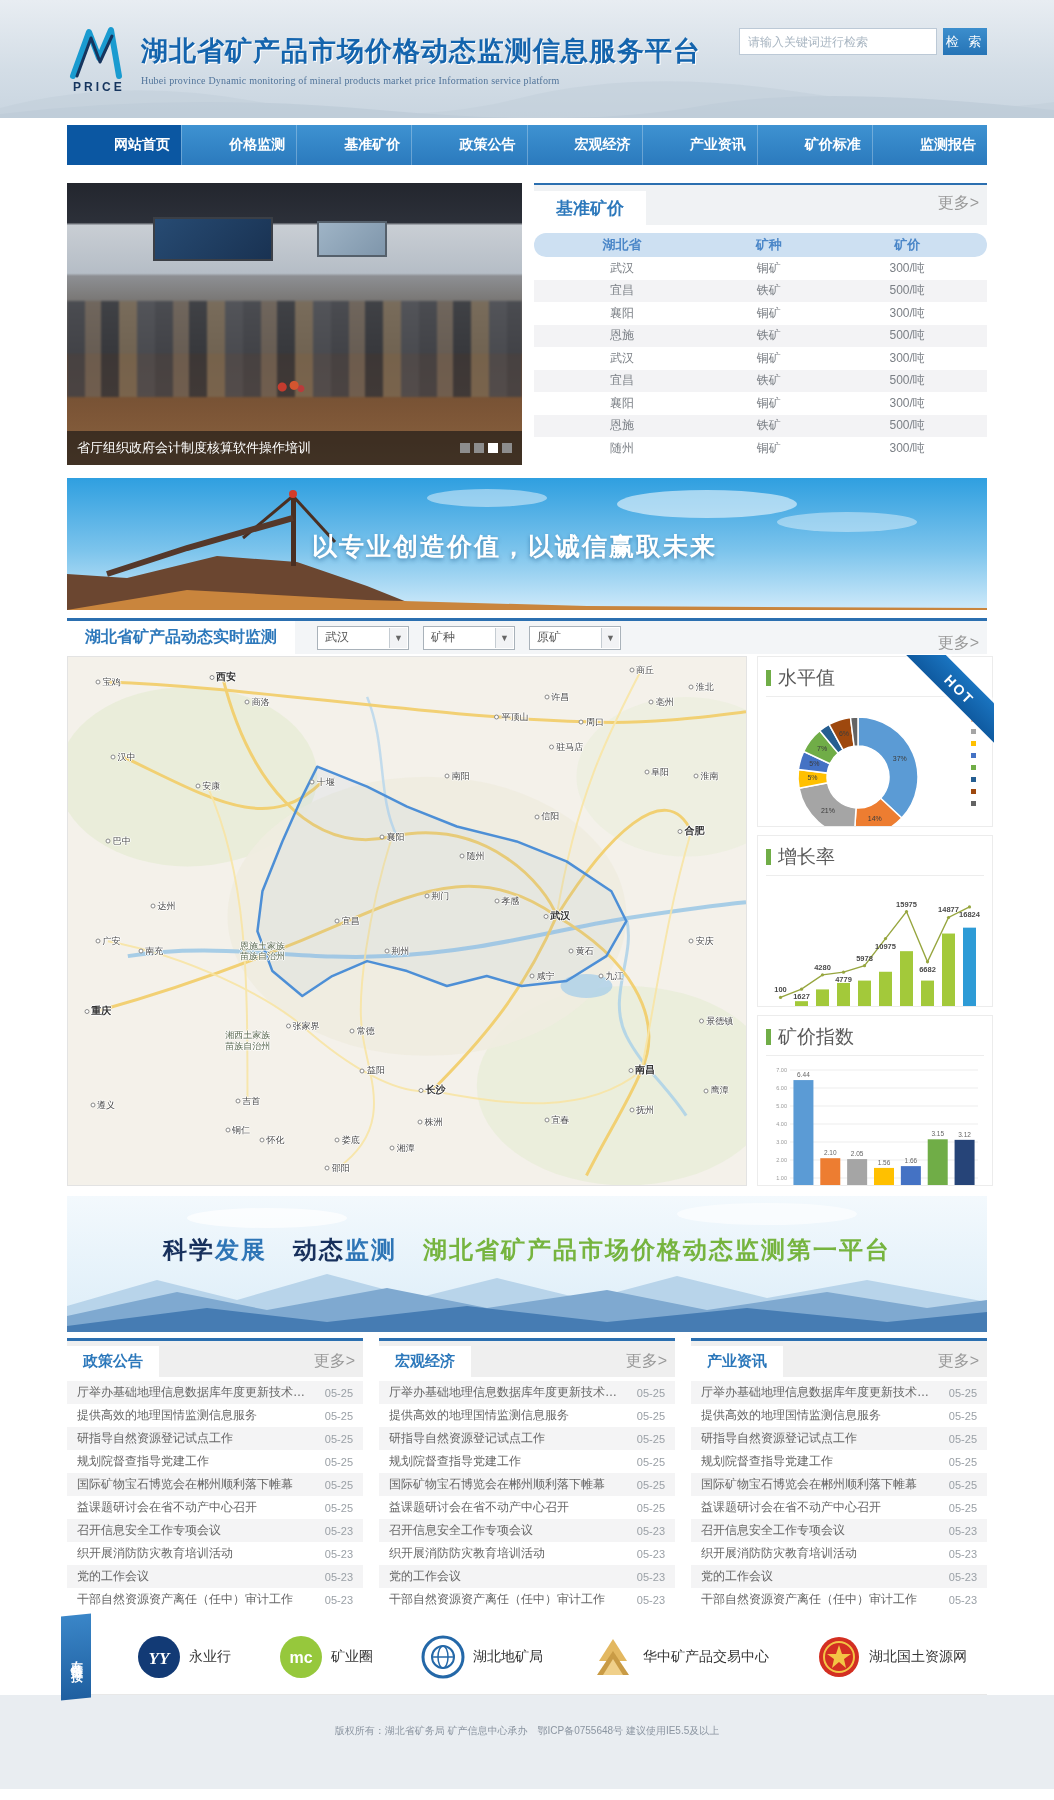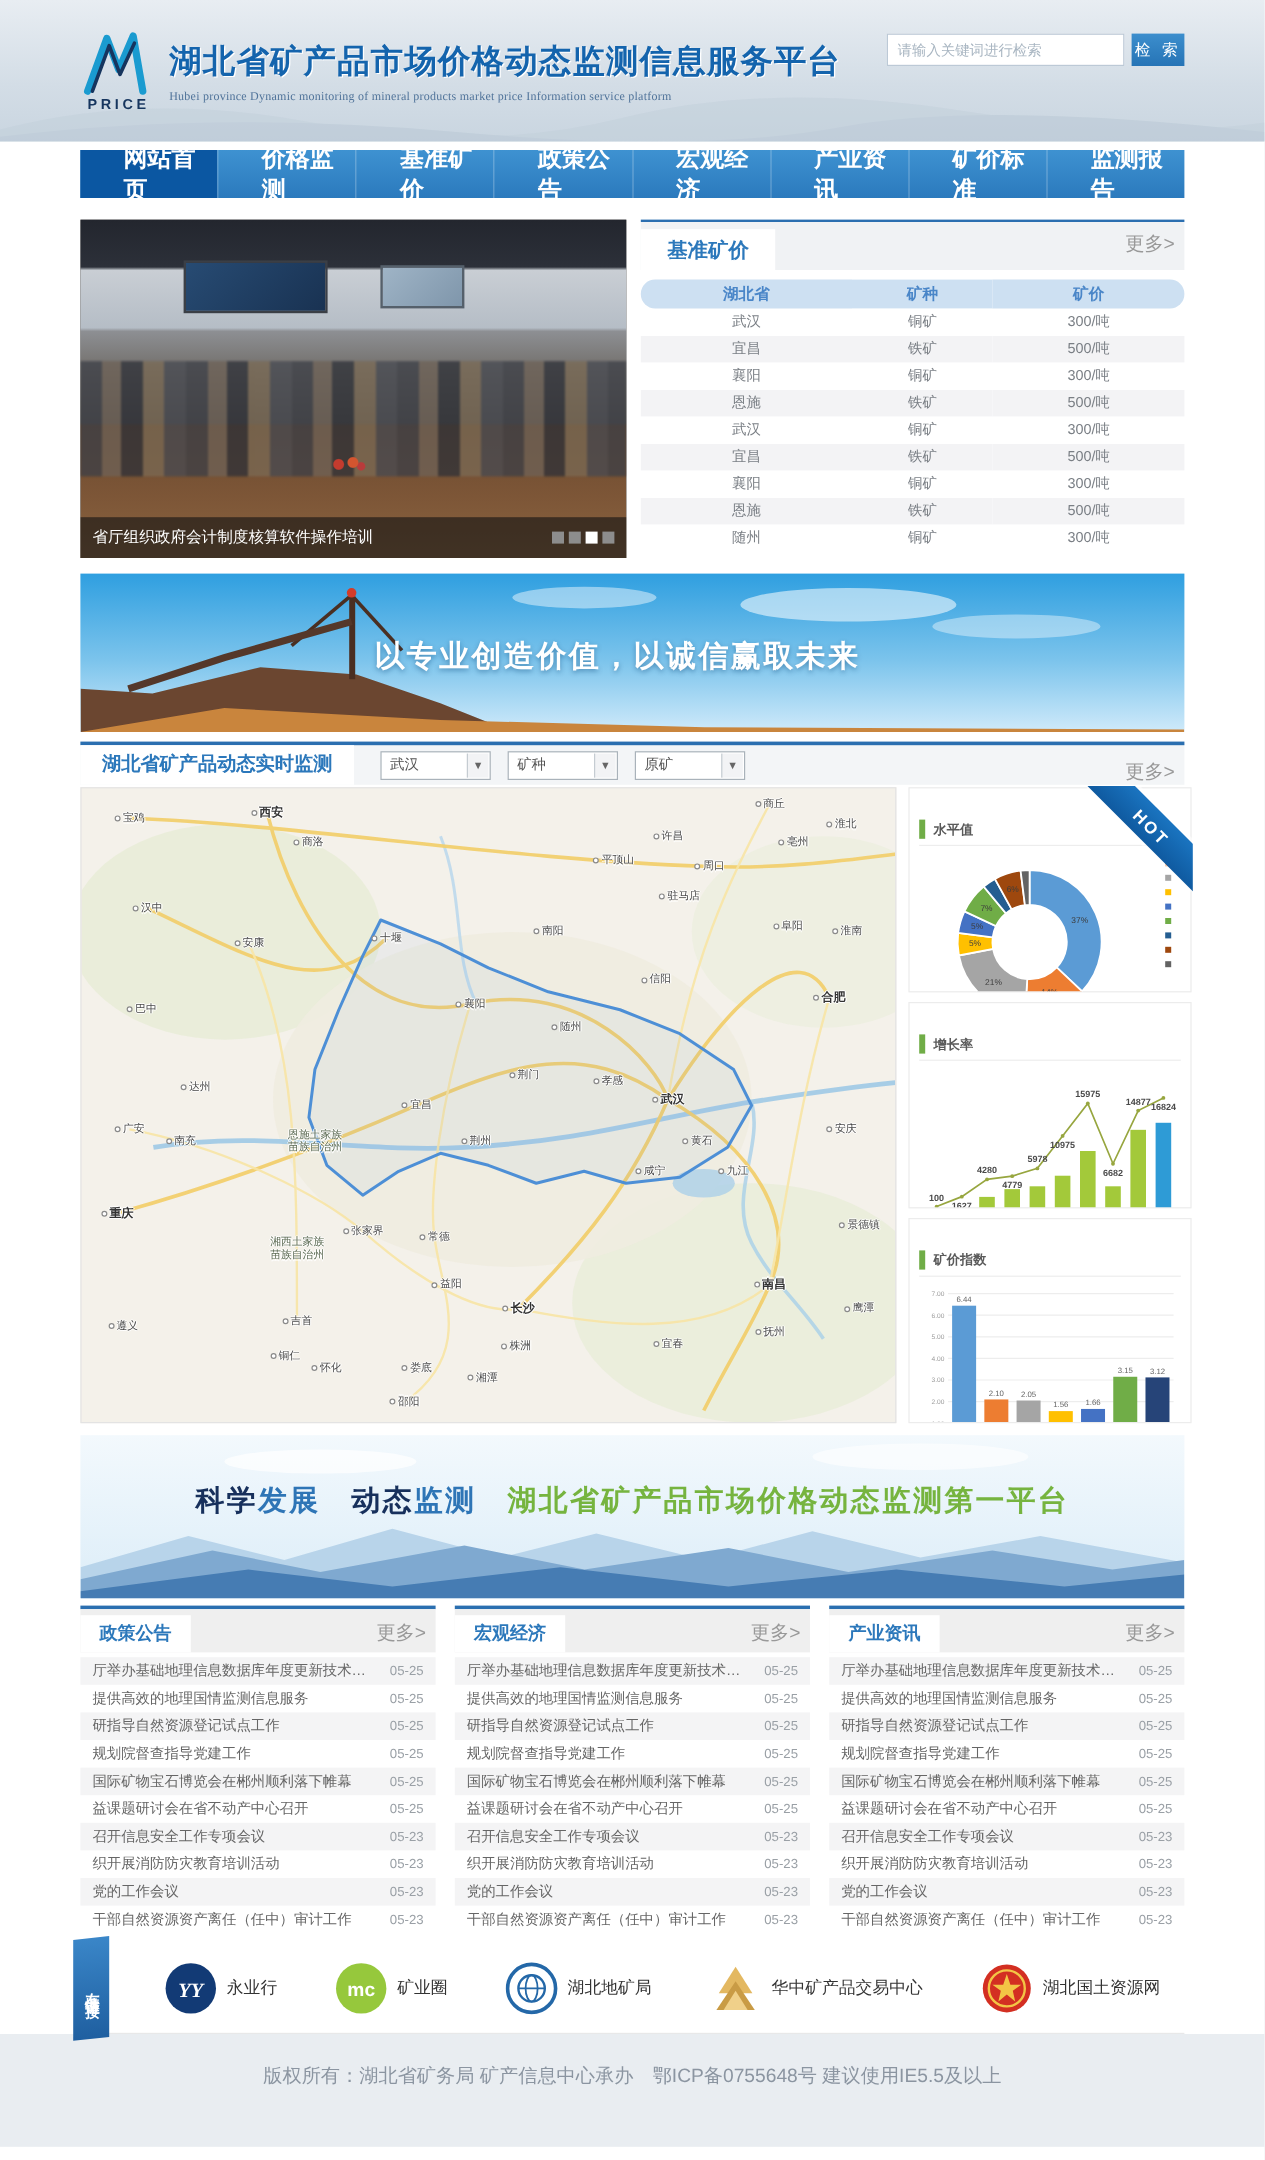--- a/index.html
+++ b/index.html
@@ -16,21 +16,21 @@
   .title-block { margin-left:10px; }
   .site-title { font-size:27px; font-weight:bold; color:#1464ad; letter-spacing:1px; text-shadow:1px 1px 0 #fff; }
   .site-subtitle { font-size:10px; color:#51749a; margin-top:6px; letter-spacing:.2px; font-family:"Liberation Serif","DejaVu Serif",serif; }
   .search-area { position:absolute; right:0; top:28px; display:flex; }
   .search-input { width:198px; height:27px; border:1px solid #bcc9d6; background:#fff; padding:0 8px; font-size:12px; color:#333; outline:none; }
   .search-input::placeholder { color:#a9b6c2; }
   .search-btn { width:44px; height:27px; margin-left:6px; background:linear-gradient(180deg,#3c8ecd,#2674b6); color:#fff; border:none; font-size:13px; letter-spacing:3px; cursor:pointer; }
 
   
   .nav { display:flex; height:40px; margin-top:7px; background:linear-gradient(180deg,#3e92d1 0%,#2b7abd 100%); }
-  .nav-item { flex:1; display:flex; align-items:center; justify-content:center; color:#fff; font-size:20px; font-weight:bold; border-left:1px solid rgba(255,255,255,.28); cursor:pointer;padding-left:36px; }
+  .nav-item { flex:1; display:flex; align-items:center; justify-content:center; color:#fff; font-size:14px; font-weight:bold; border-left:1px solid rgba(255,255,255,.28); cursor:pointer;padding-left:36px; }
   .nav-item:first-child { border-left:none; }
   .nav-item.active { background:#0b57a2; }
 
   
   .main-sec { display:flex; margin-top:18px; height:282px; }
   .hero { width:455px; height:282px; position:relative; overflow:hidden; flex:0 0 auto; background:#555; }
   .hero .scene { position:absolute; inset:0;
     background:
       linear-gradient(180deg,#23262e 0%,#2c3039 14%,#c9ced4 15%,#b5bdc6 32%,#8d8f93 33%,#6f6b66 46%,#55504b 60%,#6b4a2f 61%,#7d5637 82%,#8a6440 100%); }
   .hero .screen { position:absolute; left:86px; top:34px; width:120px; height:44px; background:linear-gradient(135deg,#274b73,#193least); background:linear-gradient(135deg,#274b73,#193252); border:2px solid #3b3f46; }
@@ -72,21 +72,21 @@
   .map-box { width:680px; height:530px; position:relative; flex:0 0 auto; border:1px solid #e3e3e3; background:#f4f1ea; overflow:hidden; }
   .map-box svg.geo { position:absolute; inset:0; }
   .city { position:absolute; transform:translate(-50%,-50%); font-size:9px; color:#4a4a4a; white-space:nowrap;
     text-shadow:1px 0 0 #fff,-1px 0 0 #fff,0 1px 0 #fff,0 -1px 0 #fff; }
   .city .dot { display:inline-block; width:5px; height:5px; border:1px solid #8a8a8a; background:#fff; border-radius:50%; margin-right:2px; vertical-align:middle; }
   .city.big { font-size:10px; font-weight:bold; color:#333; }
   .city.region { text-align:center; line-height:1.15; color:#5b6a52; }
 
   .charts { flex:1; margin-left:10px; position:relative; display:flex; flex-direction:column; gap:8px; }
   .chart-card { background:#fff; border:1px solid #ececec; flex:1; padding:8px 8px 4px; position:relative; overflow:hidden; }
-  .chart-title { display:flex; align-items:center; font-size:11px; color:#5a5a5a; font-weight:bold; padding-bottom:5px; border-bottom:1px solid #ededed;margin-top:18px; }
+  .chart-title { display:flex; align-items:center; font-size:19px; color:#5a5a5a; font-weight:normal; padding-bottom:5px; border-bottom:1px solid #ededed; }
   .chart-title .gbar { width:5px; height:16px; background:#70ad47; margin-right:7px; }
   .legend-dots { position:absolute; right:16px; top:48px; display:flex; flex-direction:column; gap:7px; }
   .legend-dots i { width:5px; height:5px; display:block; }
   .ribbon { position:absolute; top:-1px; right:-1px; width:88px; height:88px; overflow:hidden; z-index:5; }
   .ribbon span { position:absolute; display:block; width:136px; padding:7px 0 5px; background:linear-gradient(180deg,#1a74c0,#0f5aa0); color:#fff; text-align:center; transform:rotate(45deg); right:-34px; top:20px; font-weight:bold; font-size:14px; letter-spacing:2px; box-shadow:0 0 0 3px rgba(255,255,255,.55); }
 
   
   .mid-banner { margin-top:10px; height:136px; position:relative; overflow:hidden; background:linear-gradient(180deg,#f3f9fd 0%,#dcedf8 100%); }
   .mid-banner svg { position:absolute; inset:0; }
   .mid-text { position:absolute; left:0; right:0; top:38px; text-align:center; font-size:24px; letter-spacing:2px; }
@@ -110,21 +110,21 @@
   
   .partners { height:76px; background:#fff; position:relative; display:flex; align-items:center; margin-top:2px; border-bottom:1px solid #e8e8e8; }
   .friend-ribbon { position:absolute; left:-6px; top:-4px; width:30px; height:84px; background:linear-gradient(180deg,#3a86c8,#1f5fa0); transform:skewY(-6deg); display:flex; align-items:center; justify-content:center; }
   .friend-ribbon span { writing-mode:vertical-rl; color:#fff; font-size:12px; letter-spacing:3px; font-weight:bold; transform:skewY(6deg); }
   .partner-list { display:flex; width:100%; padding-left:70px; padding-right:20px; justify-content:space-between; align-items:center; }
   .partner { display:flex; align-items:center; gap:8px; cursor:pointer; }
   .partner-label { font-size:14px; color:#333; }
 
   
   .bottom { background:#e9edf1; height:94px; text-align:center; padding-top:26px; }
-  .bottom p { font-size:16px; color:#8b95a1; line-height:20px; }
+  .bottom p { font-size:10px; color:#8b95a1; line-height:20px; }
 </style>
 </head>
 <body>
 
 <div class="page">
 
   <div class="site-header">
     <svg class="hills" viewBox="0 0 1054 60" preserveAspectRatio="none">
       <path d="M0,50 Q120,18 260,44 T520,40 T800,34 T1054,44 L1054,60 L0,60 Z" fill="#c2cfda"></path>
       <path d="M0,56 Q180,34 380,52 T700,48 T1054,52 L1054,60 L0,60 Z" fill="#b7c6d3"></path>

